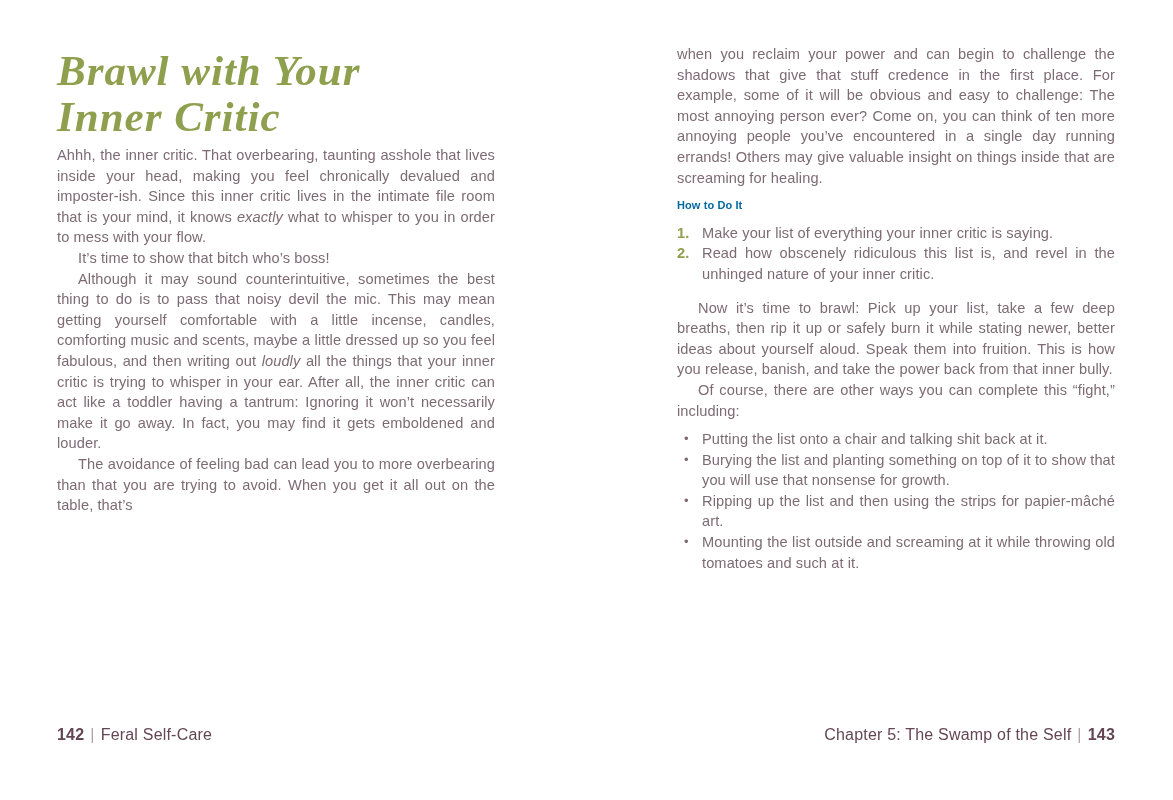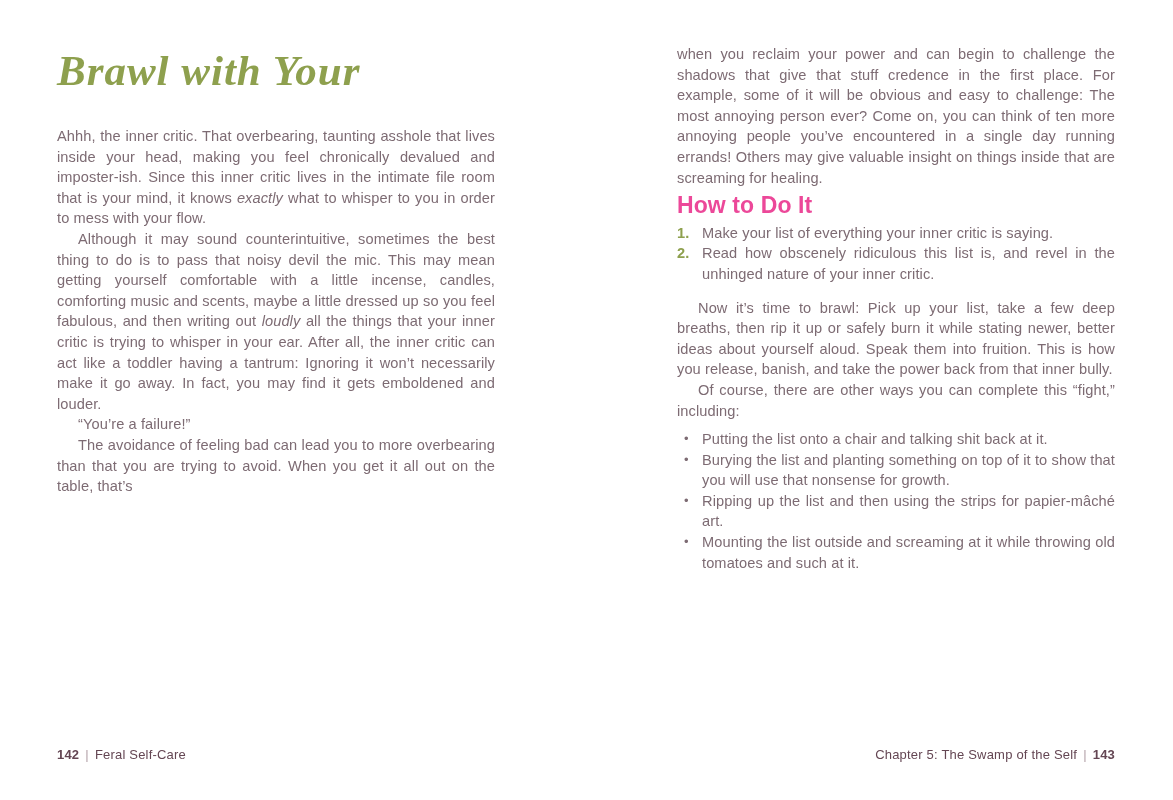--- a/index.html
+++ b/index.html
@@ -19,40 +19,40 @@
 
   
   .chapter-title {
     font-family: "Liberation Serif", serif;
     font-style: italic;
     font-weight: bold;
     color: #8ea04e;
     font-size: 43px;
     line-height: 46px;
     letter-spacing: 1px;
-    margin-bottom: 32px;
+    margin-bottom: 5px;
   }
 
   
   .bodytext {
     color: #7d6b73;
     font-size: 14.6px;
     line-height: 20.6px;
     text-align: justify;
     letter-spacing: 0.1px;
   }
   .para { text-align: justify; }
   .para.ind { text-indent: 21px; }
   .para em { font-style: italic; }
 
   
   .howto-heading {
-    color: #ec4899;
+    color: #0369a1;
     font-weight: bold;
-    font-size: 23px;
+    font-size: 11px;
     margin-top: 7px;
     margin-bottom: 7px;
     text-align: left;
   }
   .step { display: flex; align-items: flex-start; }
   .step-num {
     flex: 0 0 25px;
     color: #8ea04e;
     font-weight: bold;
   }
@@ -65,46 +65,47 @@
     flex: 0 0 18px;
     margin-left: 7px;
     font-size: 13px;
     line-height: 20.6px;
   }
   .bullet-text { flex: 1; text-align: justify; }
 
   
   .footer {
     position: absolute;
-    top: 747px;
-    font-size: 13px;
+    top: 726px;
+    font-size: 16px;
     color: #644653;
     letter-spacing: 0.2px;
     white-space: nowrap;
   }
   .footer-left  { left: 57px; }
   .footer-right { right: 58px; text-align: right; }
   .pgnum { font-weight: bold; }
   .sep { color: #b4a2a9; padding: 0 6px; font-weight: normal; }
 </style>
 </head>
 <body>
 
 <div class="spread">
 
   <div class="page-col col-left">
 
     <div class="chapter-title">
       <div>Brawl with Your</div>
+      <div>Inner Critic</div>
     </div>
 
     <div class="bodytext">
       <p class="para"><span>Ahhh, the inner critic. That overbearing, taunting asshole that lives inside your head, making you feel chronically devalued and imposter-ish. Since this inner critic lives in the intimate file room that is your mind, it knows </span><em>exactly</em><span> what to whisper to you in order to mess with your flow.</span></p>
+      <p class="para ind">It’s time to show that bitch who’s boss!</p>
       <p class="para ind"><span>Although it may sound counterintuitive, sometimes the best thing to do is to pass that noisy devil the mic. This may mean getting yourself comfortable with a little incense, candles, comforting music and scents, maybe a little dressed up so you feel fabulous, and then writing out </span><em>loudly</em><span> all the things that your inner critic is trying to whisper in your ear. After all, the inner critic can act like a toddler having a tantrum: Ignoring it won’t necessarily make it go away. In fact, you may find it gets emboldened and louder.</span></p>
-      <p class="para ind">“You’re a failure!”</p>
       <p class="para ind">The avoidance of feeling bad can lead you to more overbearing than that you are trying to avoid. When you get it all out on the table, that’s</p>
     </div>
   </div>
 
   <div class="page-col col-right">
     <div class="bodytext">
       <p class="para">when you reclaim your power and can begin to challenge the shadows that give that stuff credence in the first place. For example, some of it will be obvious and easy to challenge: The most annoying person ever? Come on, you can think of ten more annoying people you’ve encountered in a single day running errands! Others may give valuable insight on things inside that are screaming for healing.</p>
 
       <div class="howto-heading">How to Do It</div>
 

